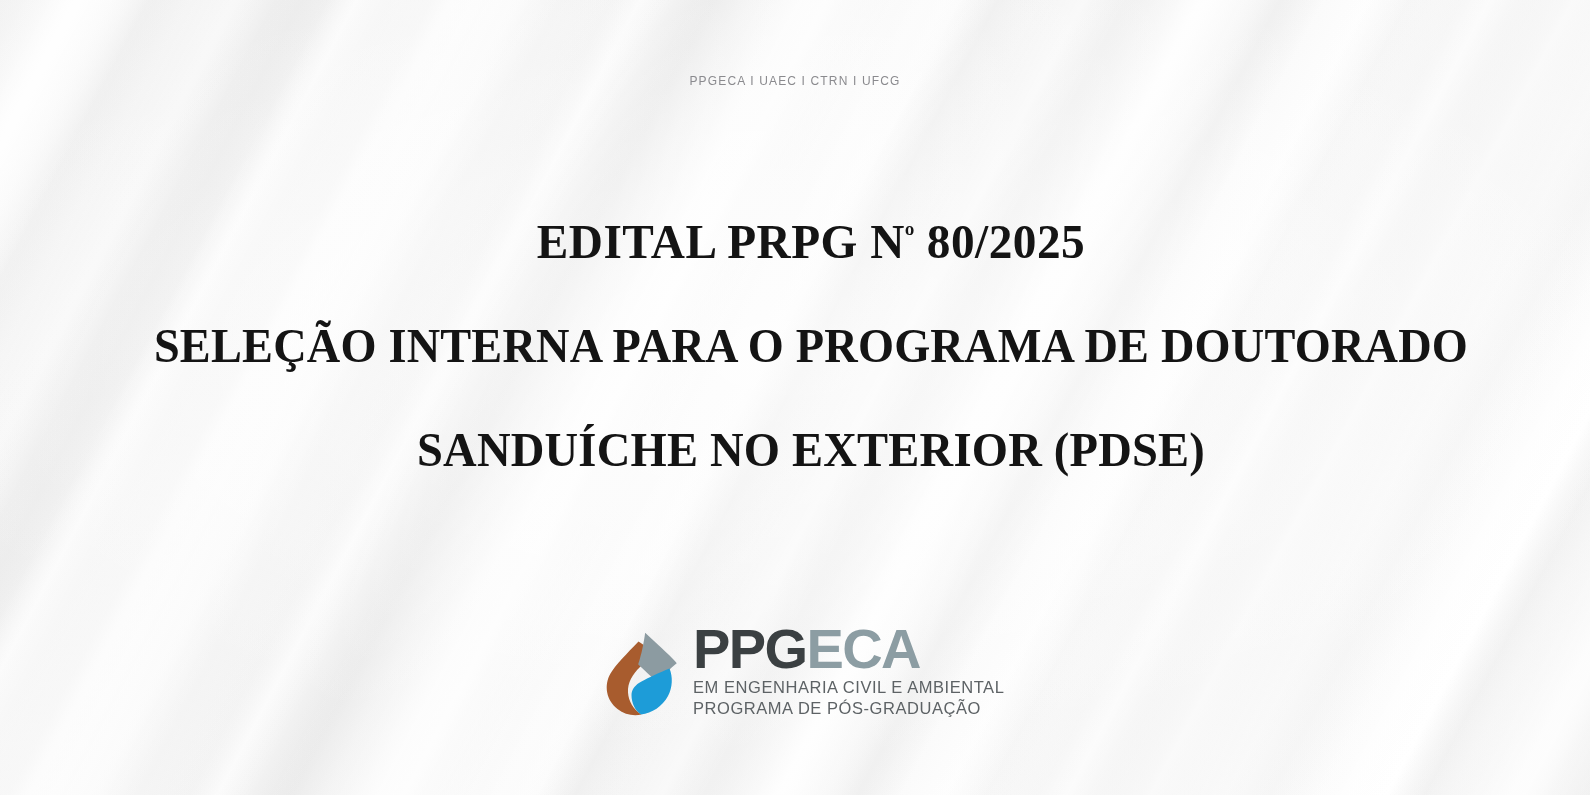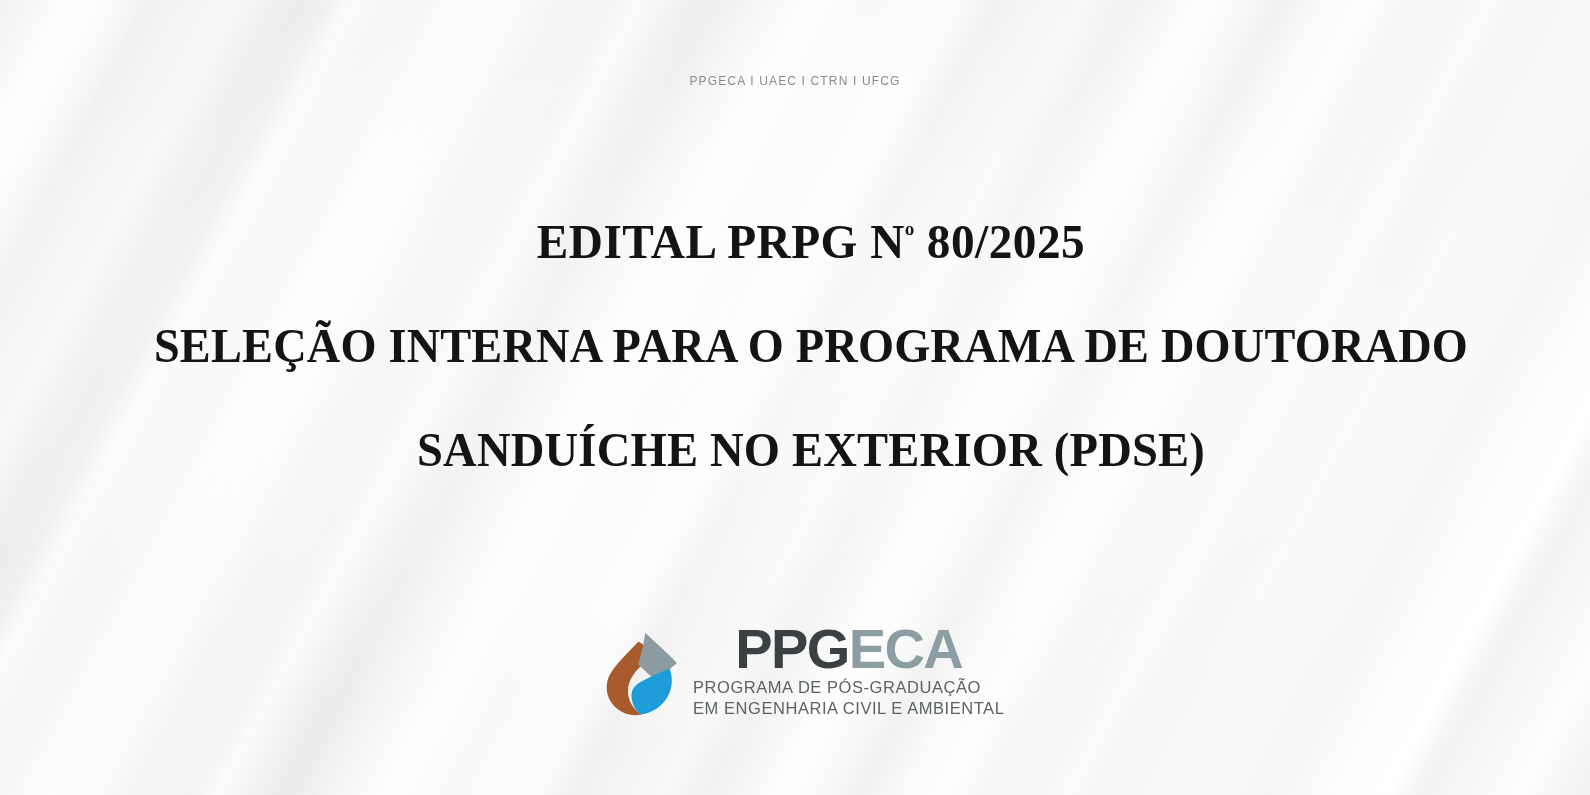--- a/index.html
+++ b/index.html
@@ -162,21 +162,20 @@
     justify-content: center;
   }
   .wordmark {
     font-family: "Liberation Sans", sans-serif;
     font-weight: bold;
     font-size: 56px;
     line-height: 0.95;
     letter-spacing: -1.6px;
     white-space: nowrap;
     margin-bottom: 2px;
-    text-align: center;
   }
   .wm-ppg { color: #3b4042; }
   .wm-eca { color: #8c9da3; }
   .tagline {
     font-family: "Liberation Sans", sans-serif;
     font-size: 16.5px;
     font-weight: 400;
     letter-spacing: 0.55px;
     color: #5d6265;
     line-height: 1.26;
@@ -232,20 +231,20 @@
                    C 76 60, 75.5 70.5, 71 79
                    C 65.5 89.5, 55 96, 44 97.5
                    C 38 93.5, 34.5 86, 34.5 78
                    C 34.5 72.5, 38.5 67.5, 44.5 64.5 Z" fill="#1d9cd8"></path>
         </svg>
       </div>
 
       <div class="logo-text">
         <div class="wordmark"><span class="wm-ppg">PPG</span><span class="wm-eca">ECA</span></div>
 
+        <div class="tagline">EM ENGENHARIA CIVIL E AMBIENTAL</div>
         <div class="tagline">PROGRAMA DE PÓS-GRADUAÇÃO</div>
-        <div class="tagline">EM ENGENHARIA CIVIL E AMBIENTAL</div>
       </div>
 
     </div>
 
   </div>
 </div>
 
 </body></html>

